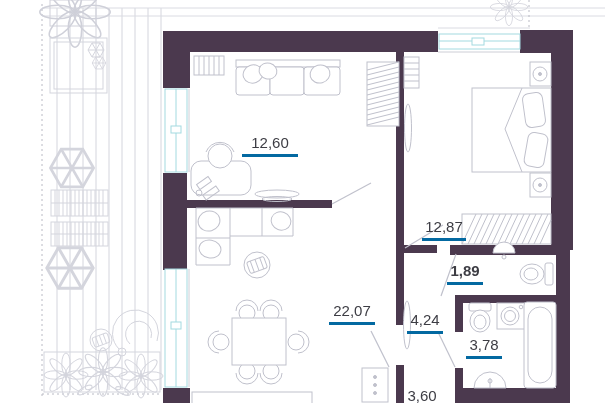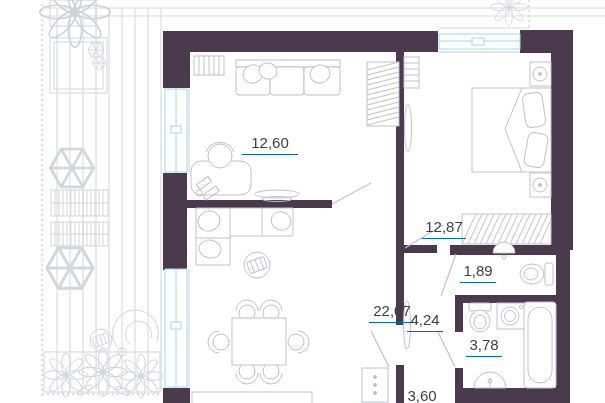--- a/index.html
+++ b/index.html
@@ -4,21 +4,21 @@
 <style>
   html,body{margin:0;padding:0;background:#fff;}
   .canvas{
     position:relative;width:605px;height:403px;overflow:hidden;background:#fff;
     font-family:"Liberation Sans",sans-serif;
   }
   .canvas svg{position:absolute;left:0;top:0;}
   .area-label{
     position:absolute;text-align:center;
     font-size:15px;line-height:1.05;color:#3d3d44;
-    padding-bottom:3px;border-bottom:1px solid #0369a1;
+    padding-bottom:3px;border-bottom:3px solid #0369a1;
     letter-spacing:0px;
   }
 </style>
 </head>
 <body>
 
 <div class="canvas">
 
 <svg width="605" height="403" viewBox="0 0 605 403">
   <defs>
@@ -274,19 +274,19 @@
     <path d="M332 204L371 183"></path>
     <path d="M405 248L443 225"></path>
     <path d="M371 331L389 367"></path>
     <path d="M438 332L455 367"></path>
     <path d="M441 296L456 254"></path>
   </g>
 </svg>
 
 <div class="area-label" style="left:242px;top:135px;width:56px;">12,60</div>
 <div class="area-label" style="left:422px;top:180px;width:44px;margin-top:39px;">12,87</div>
-<div class="area-label" style="left:329px;top:303px;width:46px;margin-left:40px;">22,07</div>
+<div class="area-label" style="left:329px;top:303px;width:46px;">22,07</div>
 <div class="area-label" style="left:407px;top:312px;width:36px;">4,24</div>
-<div class="area-label" style="left:460px;top:263px;width:36px;">1,89</div>
+<div class="area-label" style="left:447px;top:263px;width:36px;font-weight:bold;">1,89</div>
 <div class="area-label" style="left:466px;top:337px;width:36px;text-align:center;">3,78</div>
 <div class="area-label" style="left:402px;top:388px;width:40px;">3,60</div>
 
 </div>
 
 </body></html>

